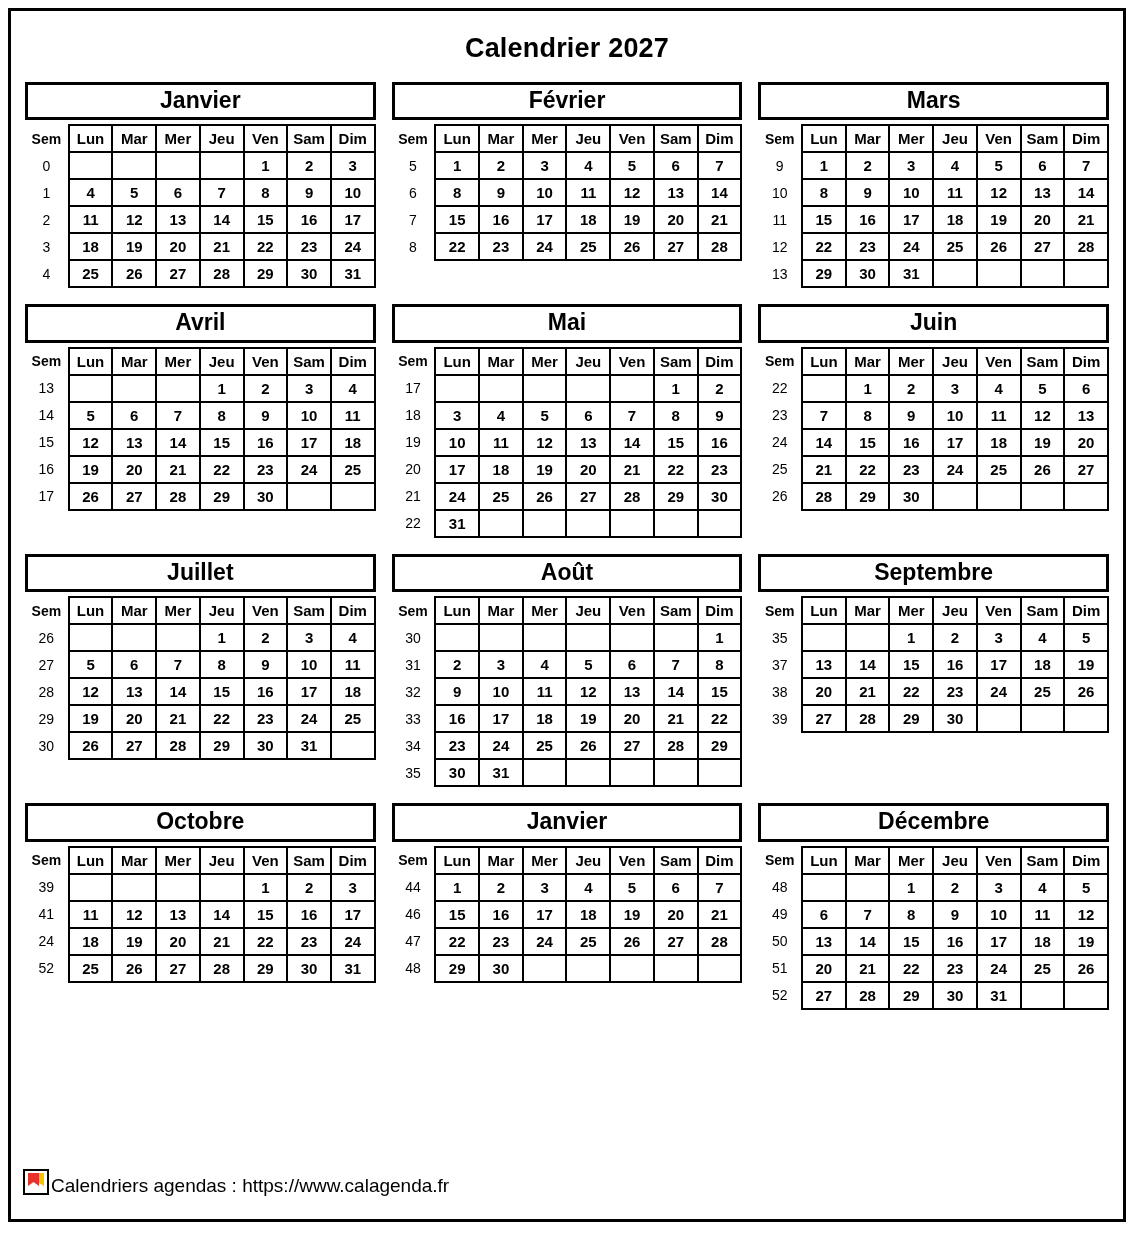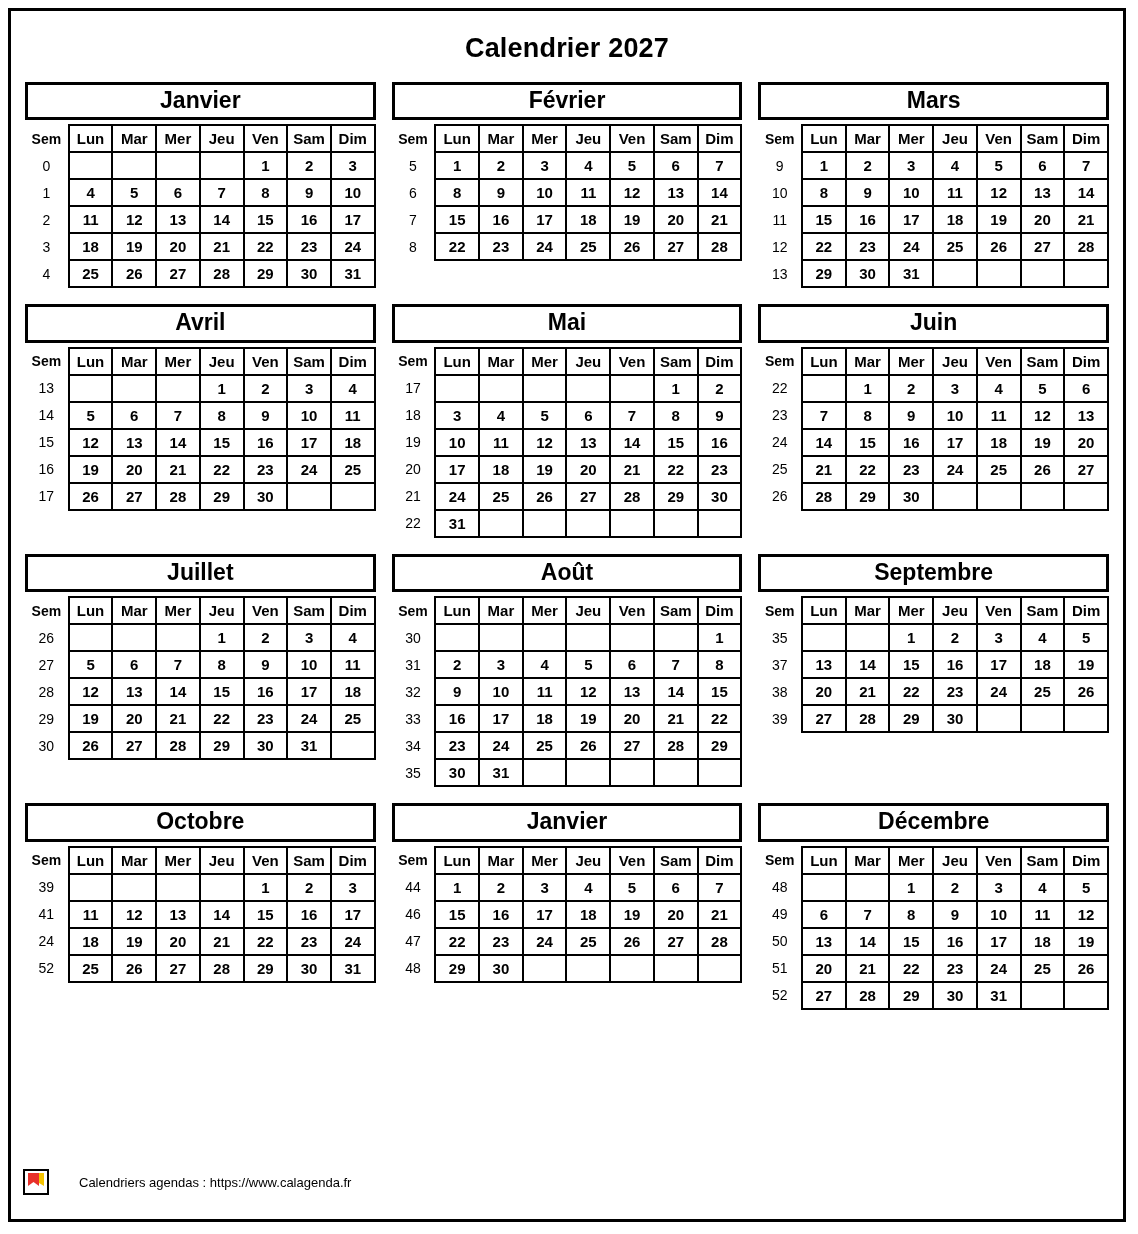--- a/index.html
+++ b/index.html
@@ -83,23 +83,23 @@
   }
   #logo {
     position: absolute;
     left: 12px;
     top: 0px;
     width: 26px;
     height: 26px;
   }
   #footer-text {
     position: absolute;
-    left: 68px;
+    left: 40px;
     top: 6px;
-    font-size: 13px;
+    font-size: 19px;
     text-align: center;
   }
 </style>
 </head>
 <body>
 
 <div id="page">
   <div id="title">Calendrier 2027</div>
   <div id="grid">
       <div class="month">

